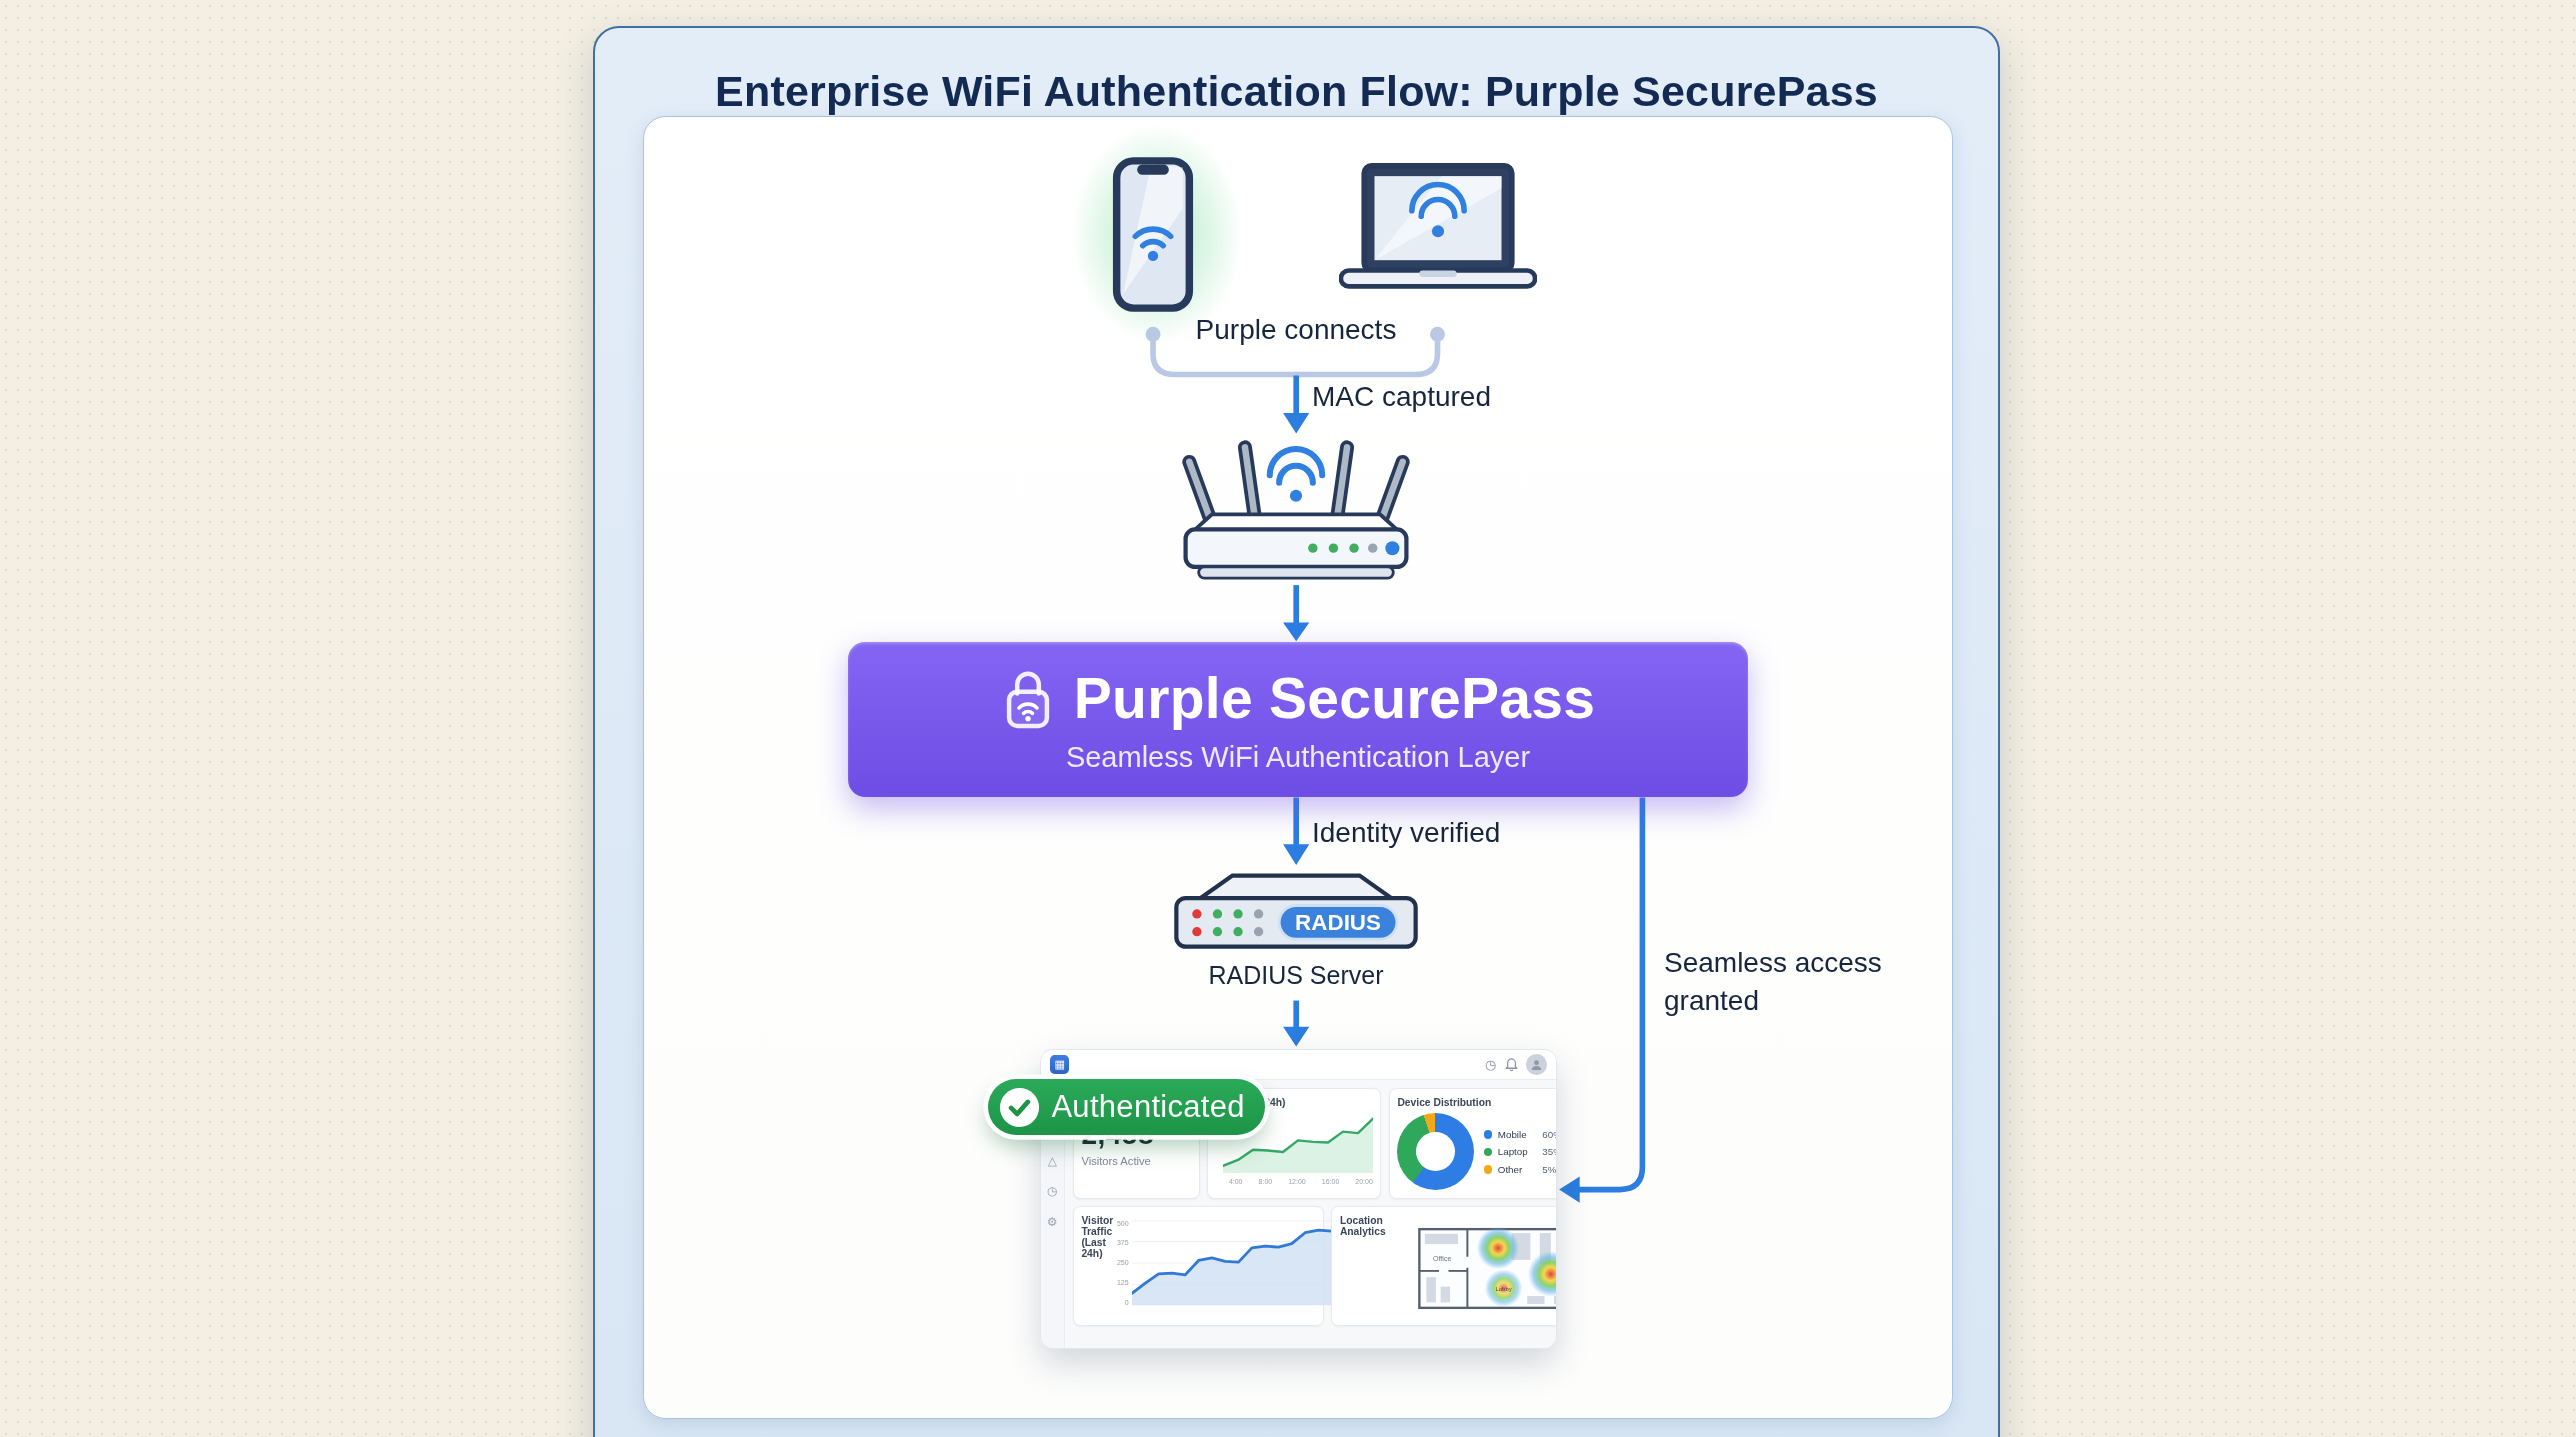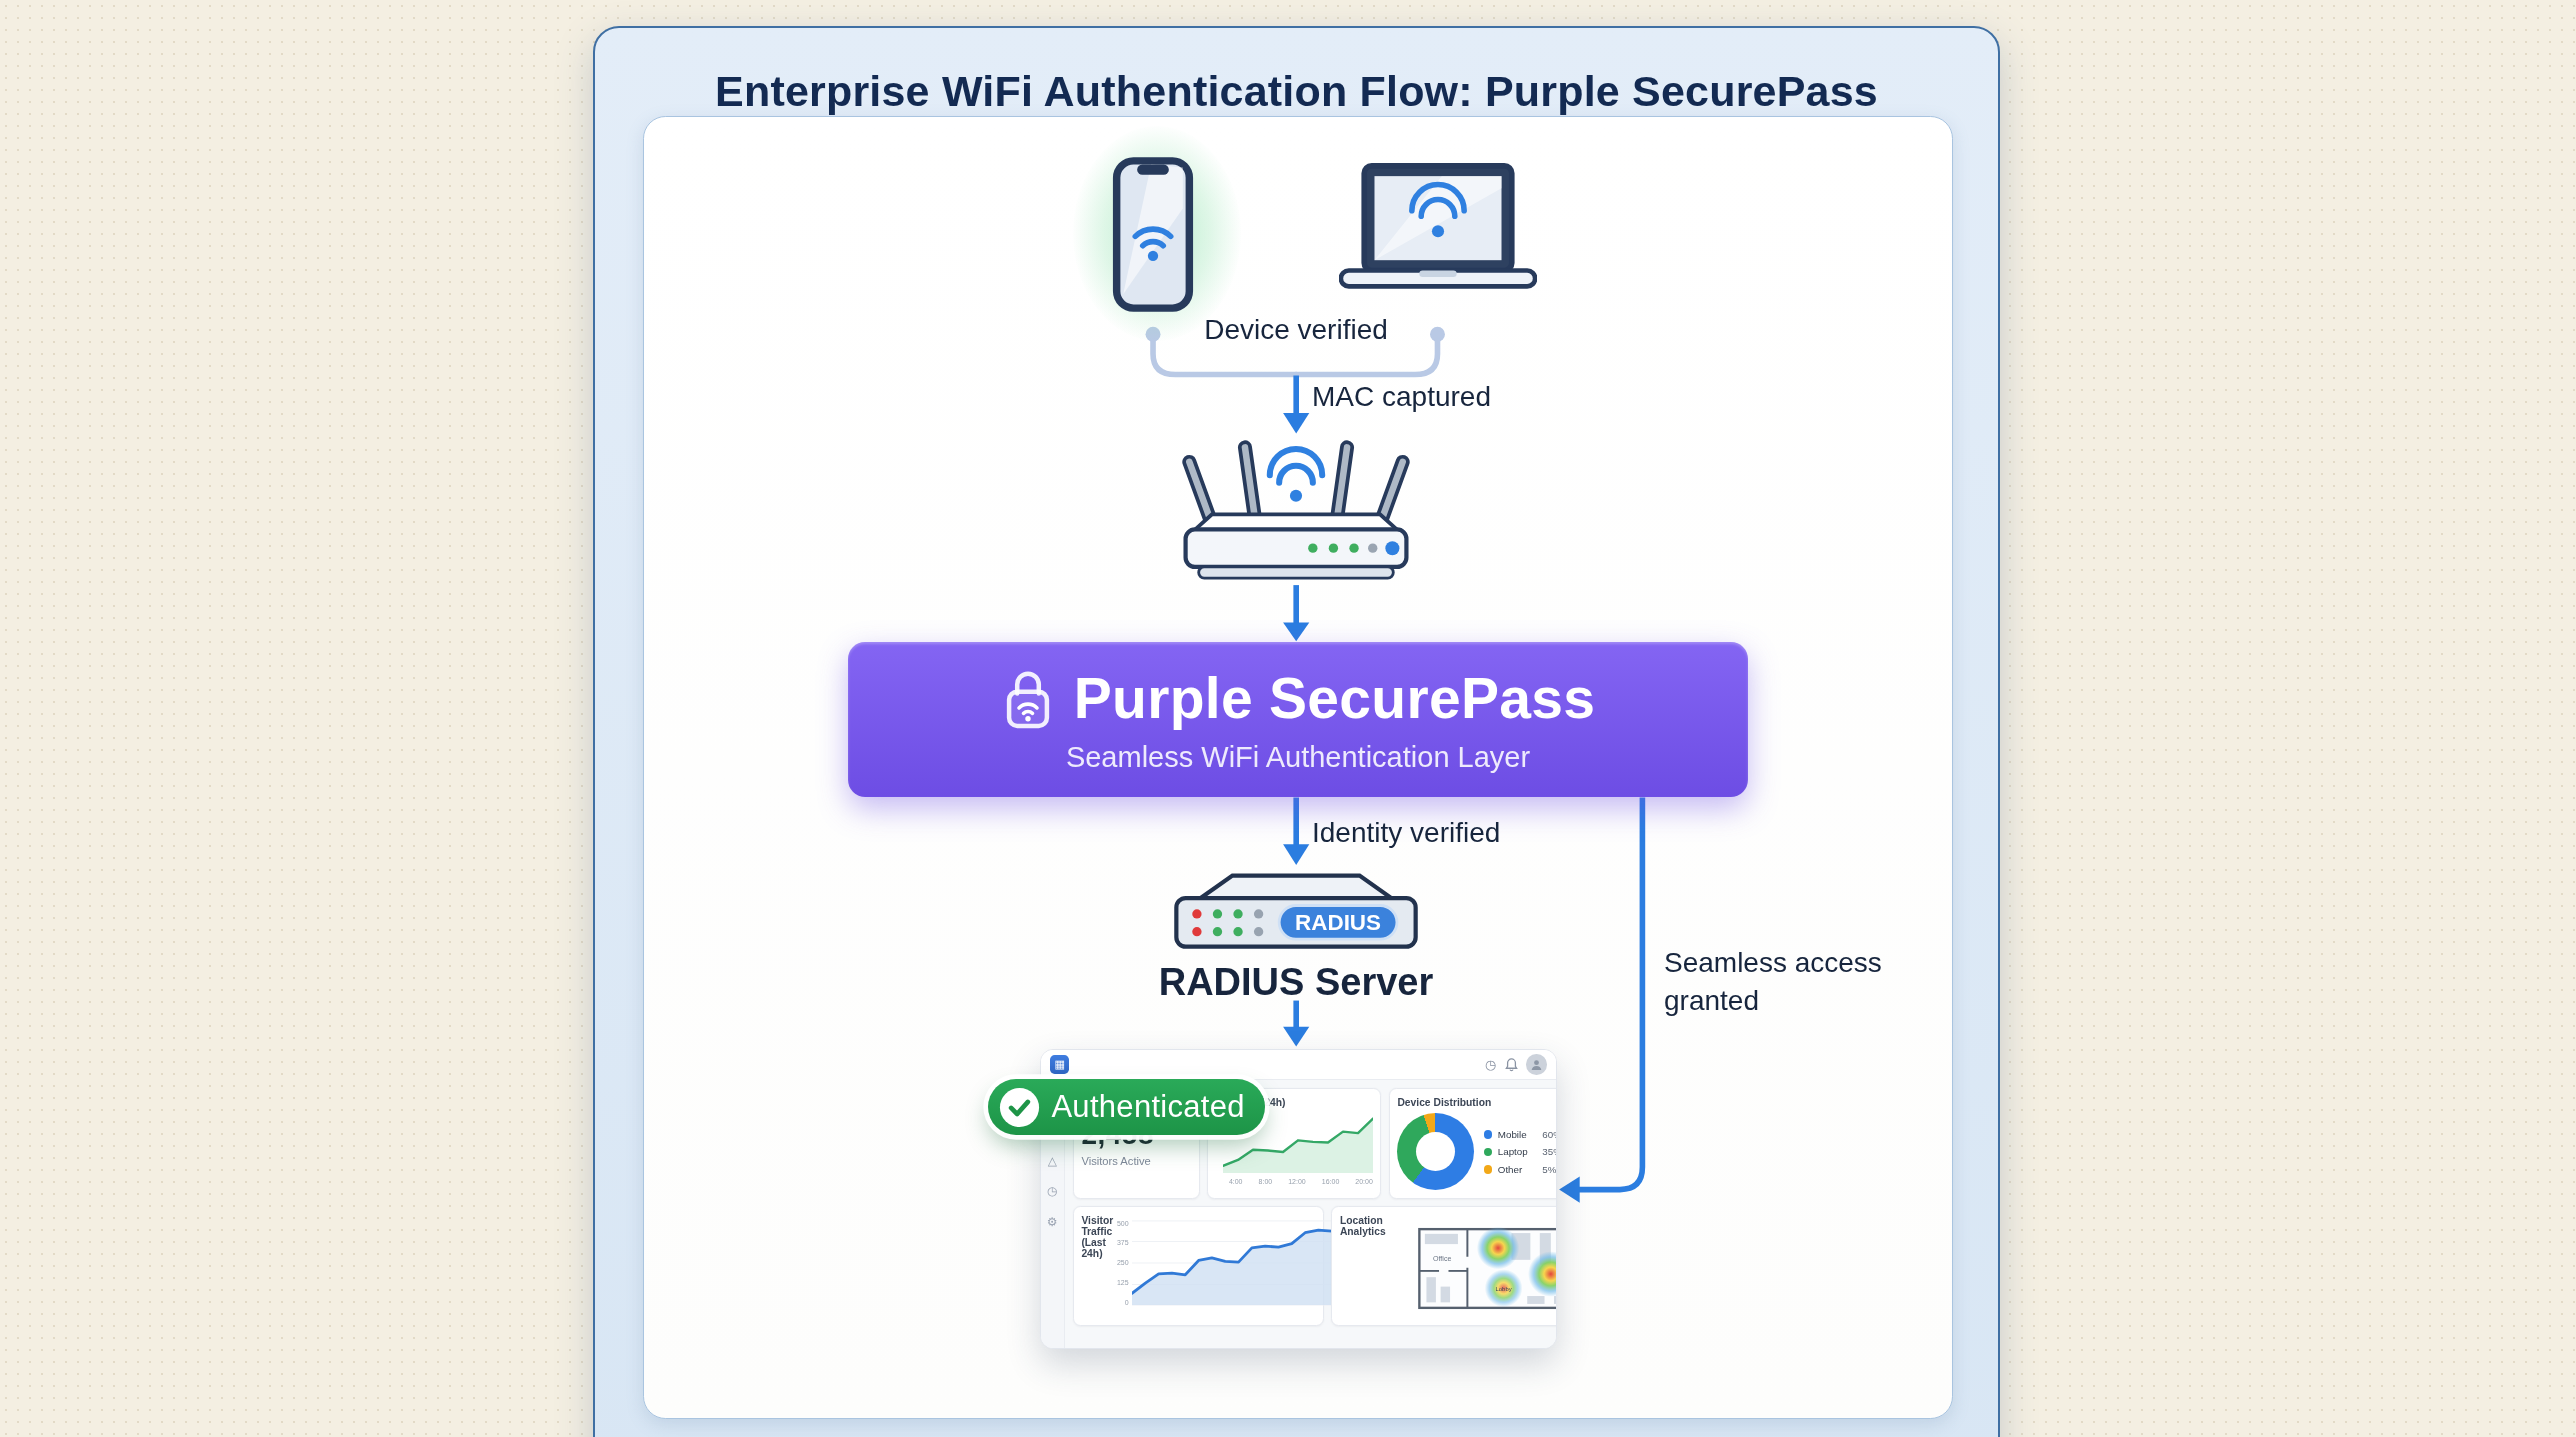--- a/index.html
+++ b/index.html
@@ -167,21 +167,21 @@
       <polygon points="38,105 174,28 174,15 110,15" fill="rgba(255,255,255,.5)"></polygon>
       <g stroke="#2f80e0" stroke-width="6" fill="none" stroke-linecap="round">
         <path d="M78,56 a28,28 0 0 1 56,0" transform="translate(0,-4)"></path>
         <path d="M88,64 a18,18 0 0 1 36,0" transform="translate(0,-6)"></path>
       </g>
       <circle cx="106" cy="74" r="6.5" fill="#2f80e0"></circle>
       <rect x="2" y="116" width="208" height="17" rx="8.5" fill="#eef2f8" stroke="#273a5b" stroke-width="5"></rect>
       <rect x="86" y="116" width="40" height="7" rx="3.5" fill="#c9d4e2"></rect>
     </svg>
 
-    <div class="abs flow-label center-label" style="left:465px;top:197px;width:374px;">Device verified</div>
+    <div class="abs flow-label center-label" style="left:465px;top:197px;width:374px;">Purple connects</div>
     <div class="abs flow-label" style="left:668px;top:264px;">MAC captured</div>
 
     <svg class="abs" style="left:521px;top:315px;" width="262" height="150" viewBox="0 0 280 160">
       <g>
         <rect x="46" y="22" width="11" height="80" rx="5.5" fill="#aeb9c6" stroke="#273a5b" stroke-width="4" transform="rotate(-20 51 102)"></rect>
         <rect x="92" y="10" width="11" height="92" rx="5.5" fill="#aeb9c6" stroke="#273a5b" stroke-width="4" transform="rotate(-8 97 102)"></rect>
         <rect x="177" y="10" width="11" height="92" rx="5.5" fill="#aeb9c6" stroke="#273a5b" stroke-width="4" transform="rotate(8 183 102)"></rect>
         <rect x="223" y="22" width="11" height="80" rx="5.5" fill="#aeb9c6" stroke="#273a5b" stroke-width="4" transform="rotate(20 229 102)"></rect>
       </g>
       <g stroke="#2f80e0" stroke-width="6.5" fill="none" stroke-linecap="round">
@@ -226,21 +226,21 @@
         <circle cx="78" cy="47" r="5" fill="#3fae5f"></circle>
           <circle cx="100" cy="47" r="5" fill="#98a3b0"></circle>
         <circle cx="34" cy="66" r="5" fill="#e03a3a"></circle>
           <circle cx="56" cy="66" r="5" fill="#3fae5f"></circle>
         <circle cx="78" cy="66" r="5" fill="#3fae5f"></circle>
           <circle cx="100" cy="66" r="5" fill="#98a3b0"></circle>
       </g>
       <rect x="122" y="38" width="126" height="36" rx="18" fill="#3b82dc" stroke="#cfe0f5" stroke-width="3"></rect>
       <text x="185" y="64" text-anchor="middle" font-size="24" font-weight="bold" fill="#fff" font-family="Liberation Sans, sans-serif">RADIUS</text>
     </svg>
-    <div class="abs flow-label center-label" style="left:465px;top:844px;width:374px;font-size:38px;font-weight:bold;">RADIUS Server</div>
+    <div class="abs flow-label center-label" style="left:465px;top:844px;width:374px;font-size:25px;">RADIUS Server</div>
 
     <div class="seamless-note">
       <div>Seamless access</div>
       <div>granted</div>
     </div>
 
     <div class="window">
       <div class="win-topbar">
         <div class="win-logo">▦</div>
         <div class="win-right">

